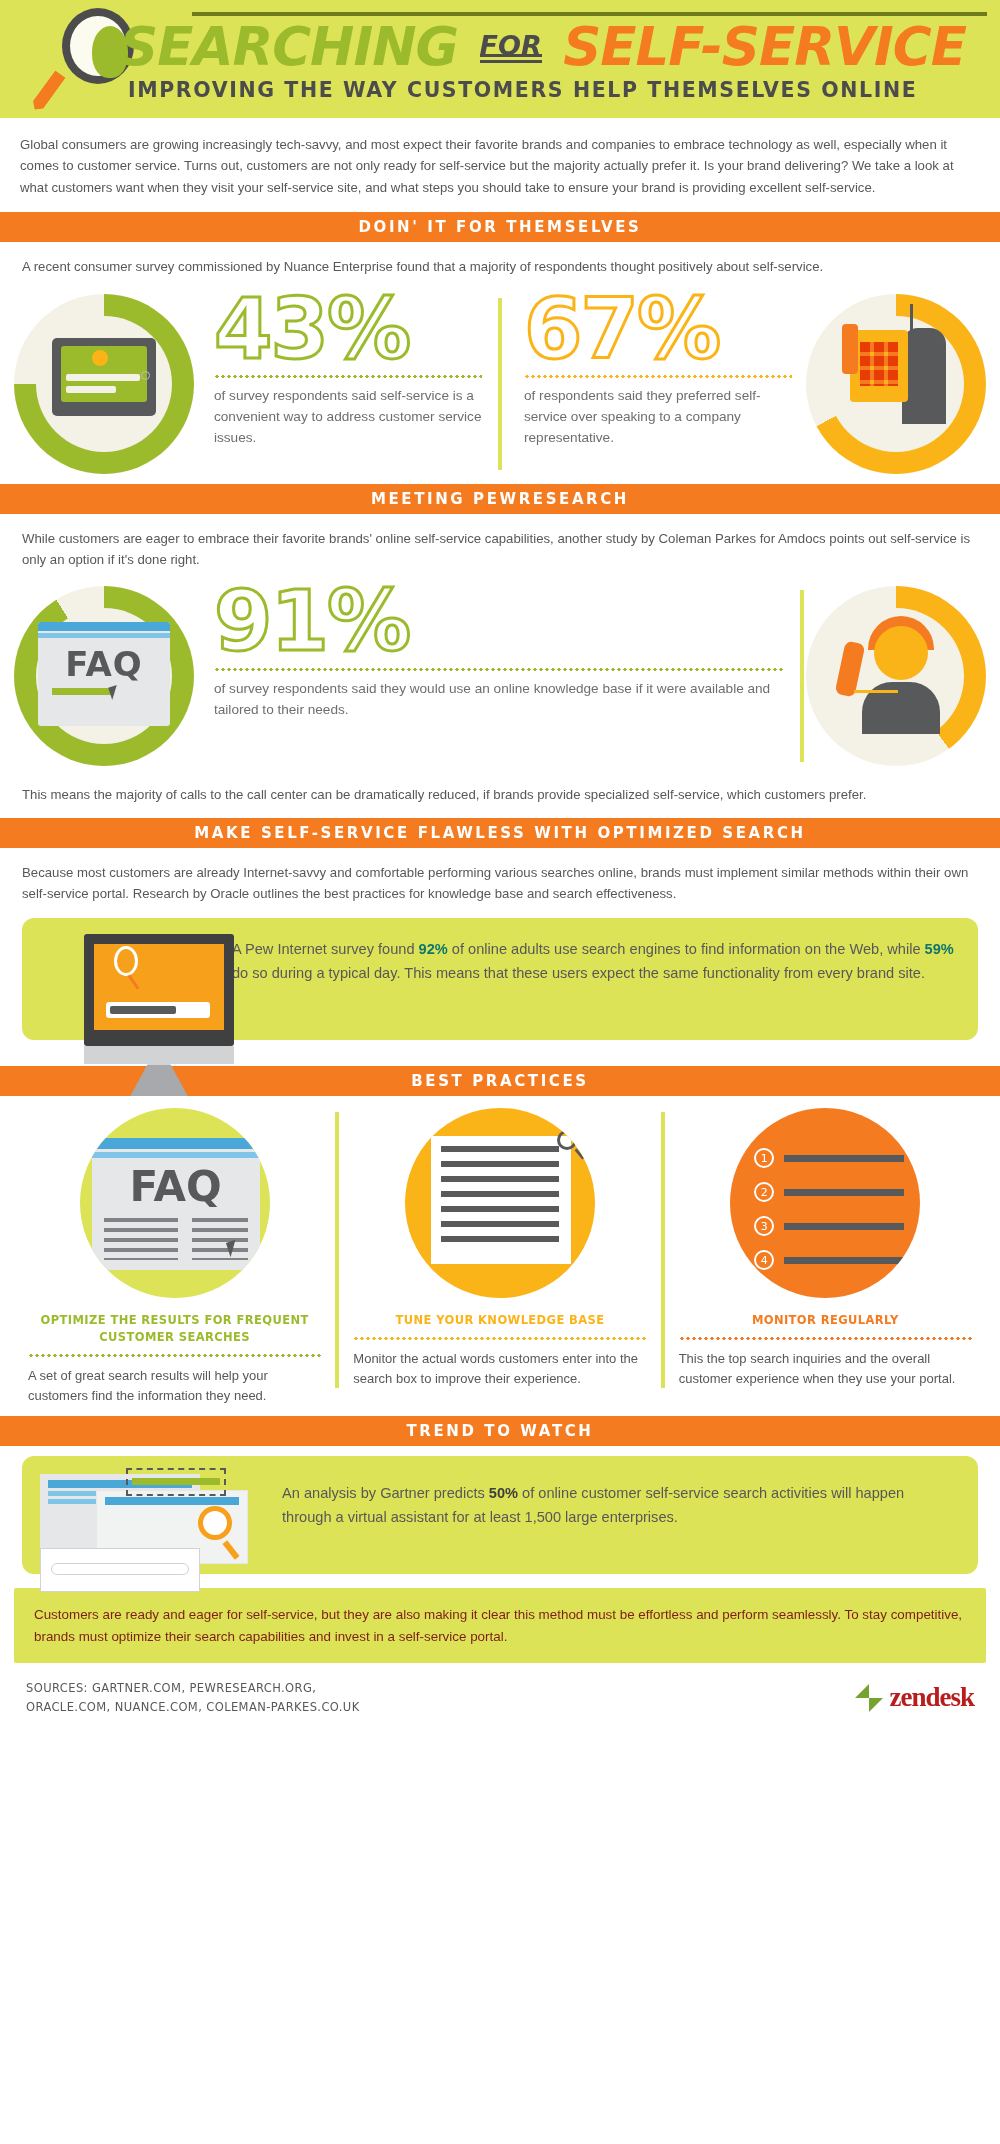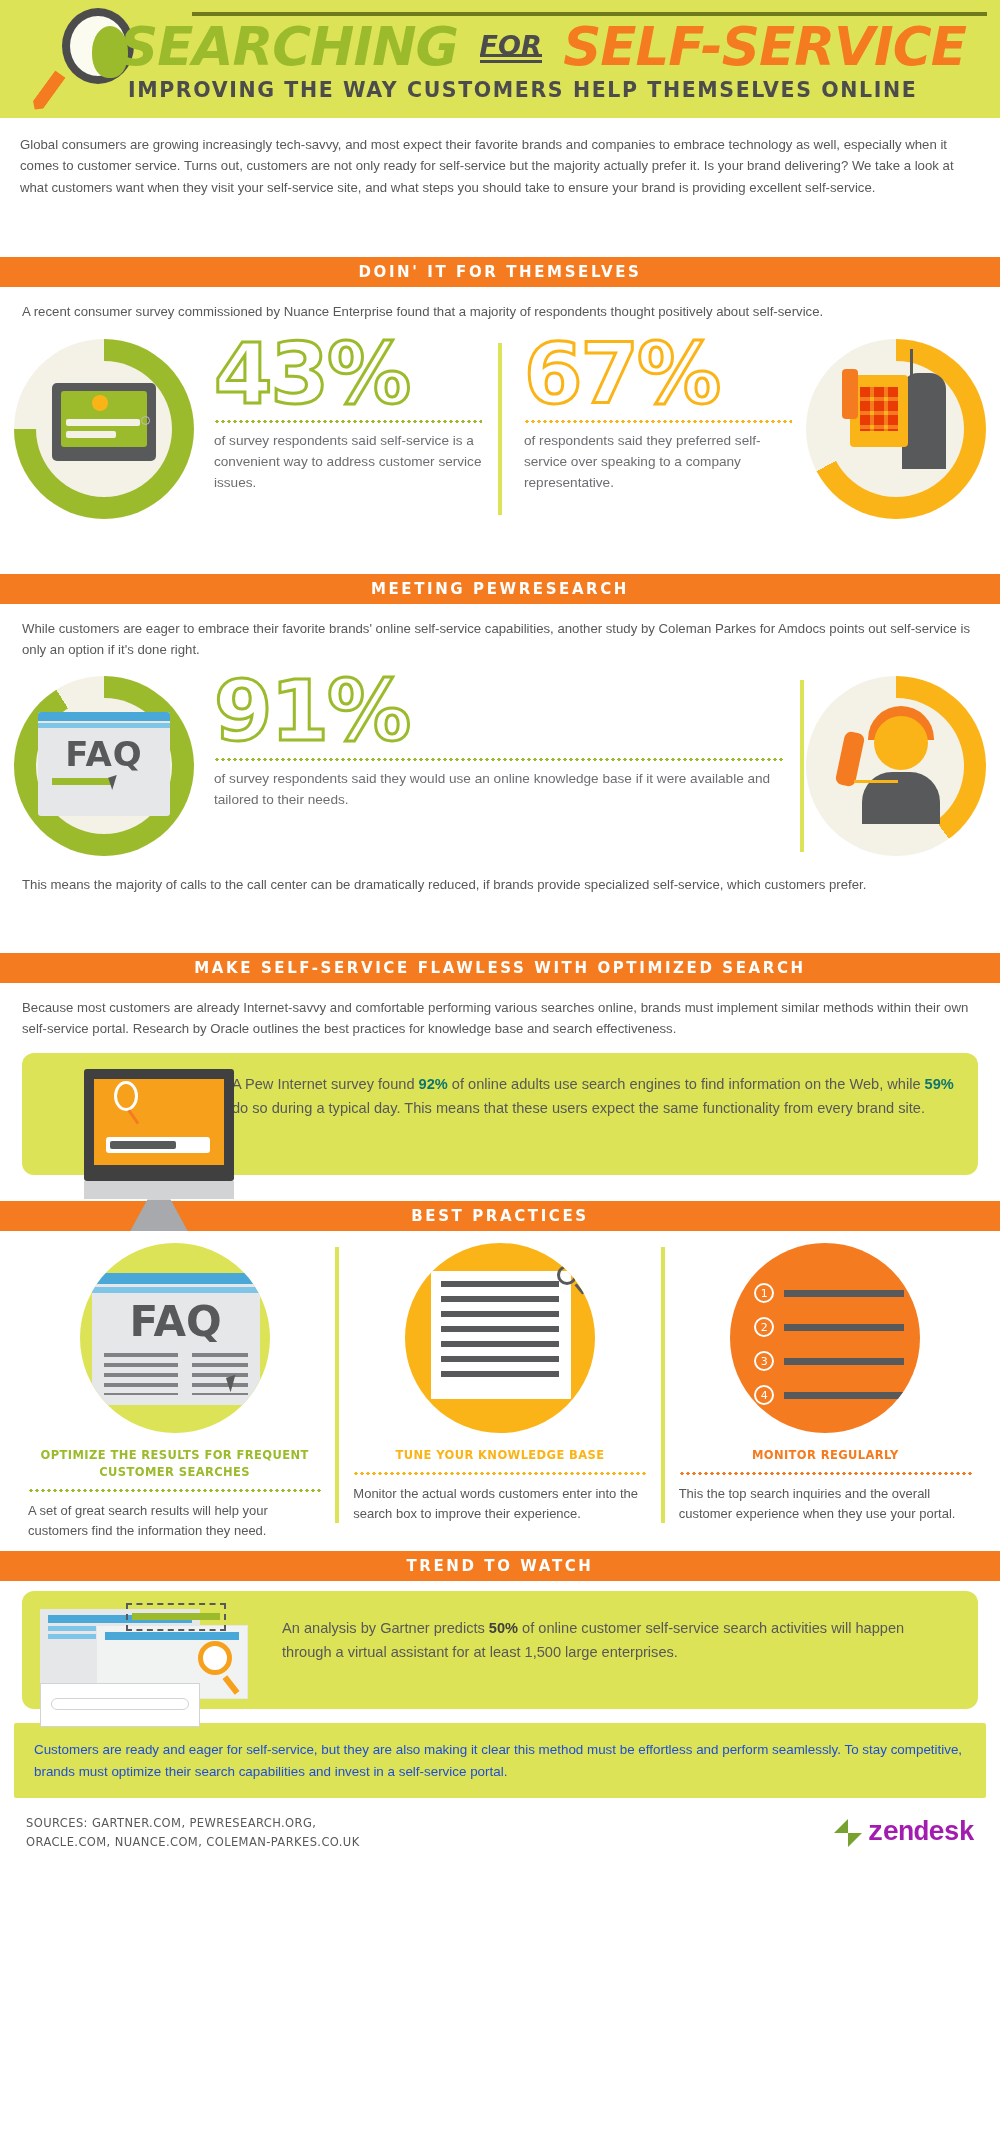--- a/index.html
+++ b/index.html
@@ -116,21 +116,20 @@
     background: #f47b20;
     height: 30px;
     display: flex;
     align-items: center;
     justify-content: center;
     color: #ffffff;
     font-family: "DejaVu Sans", sans-serif;
     font-size: 15px;
     font-weight: bold;
     letter-spacing: 2.6px;
-    margin-top: 45px;
   }
 
   
   .stat-row {
     display: flex;
     align-items: flex-start;
     padding: 6px 14px 10px 14px;
     position: relative;
   }
   .donut {
@@ -318,21 +317,21 @@
   .twmag{position:absolute;left:176px;top:50px;width:34px;height:34px;border:5px solid #f7a01b;border-radius:50%;background:#fff;}
   .twmagh{position:absolute;left:206px;top:84px;width:6px;height:20px;background:#f7a01b;transform:rotate(-38deg);}
 
   
   .conclusion {
     background: #dde356;
     margin: 14px 14px 0 14px;
     padding: 16px 20px;
     border-radius: 2px;
   }
-  .conclusion-text { font-size: 13.4px; line-height: 1.62; color: #1d4ed8; }
+  .conclusion-text { font-size: 13.4px; line-height: 1.62; color: #7f1d1d; }
   .footer {
     display: flex;
     align-items: center;
     justify-content: space-between;
     padding: 16px 26px 14px 26px;
   }
   .sources {
     font-family: "DejaVu Sans", sans-serif;
     font-size: 11.5px;
     color: #58595b;
@@ -341,24 +340,24 @@
   }
   .logo { display: flex; align-items: center; gap: 6px; }
   .logo-mark { width: 28px; height: 28px; position: relative; }
   .logo-mark i {
     position: absolute; display:block;
     width: 0; height: 0;
   }
   .lm1 { border-left: 14px solid transparent; border-right:0; border-bottom: 14px solid #78a22f; left:0; top:0;}
   .lm2 { border-right: 14px solid transparent; border-top: 14px solid #78a22f; left:14px; top:14px;}
   .logo-text {
-    font-family: Liberation Mono, monospace;
+    font-family: Liberation Serif, serif;
     font-size: 27px;
     font-weight: bold;
-    color: #a21caf;
+    color: #b91c1c;
     letter-spacing: -1px;
   }
 </style>
 </head>
 <body>
 
 <div class="header">
   <div class="magnifier">
     <div class="mag-glass"></div>
     <div class="mag-handle"></div>

